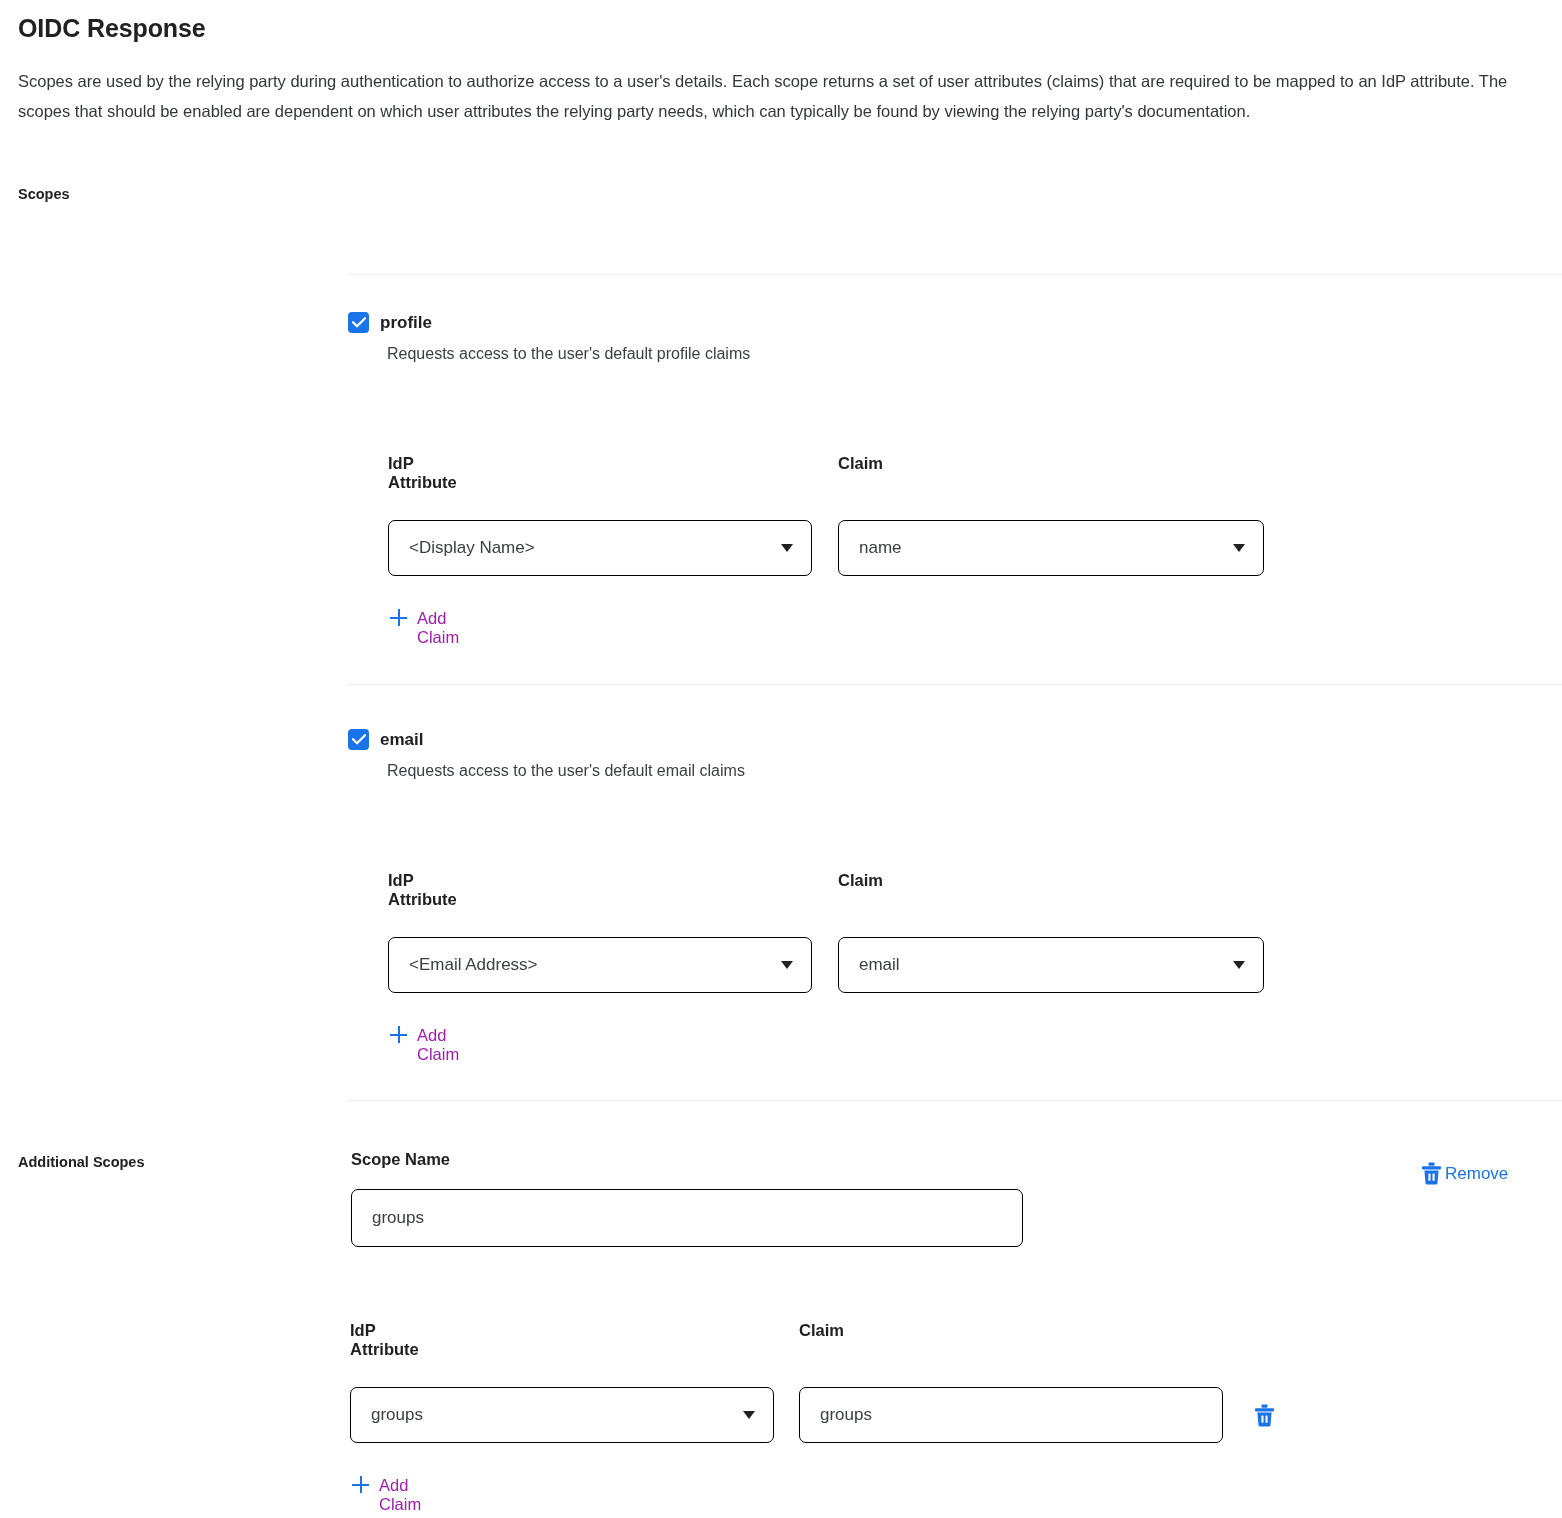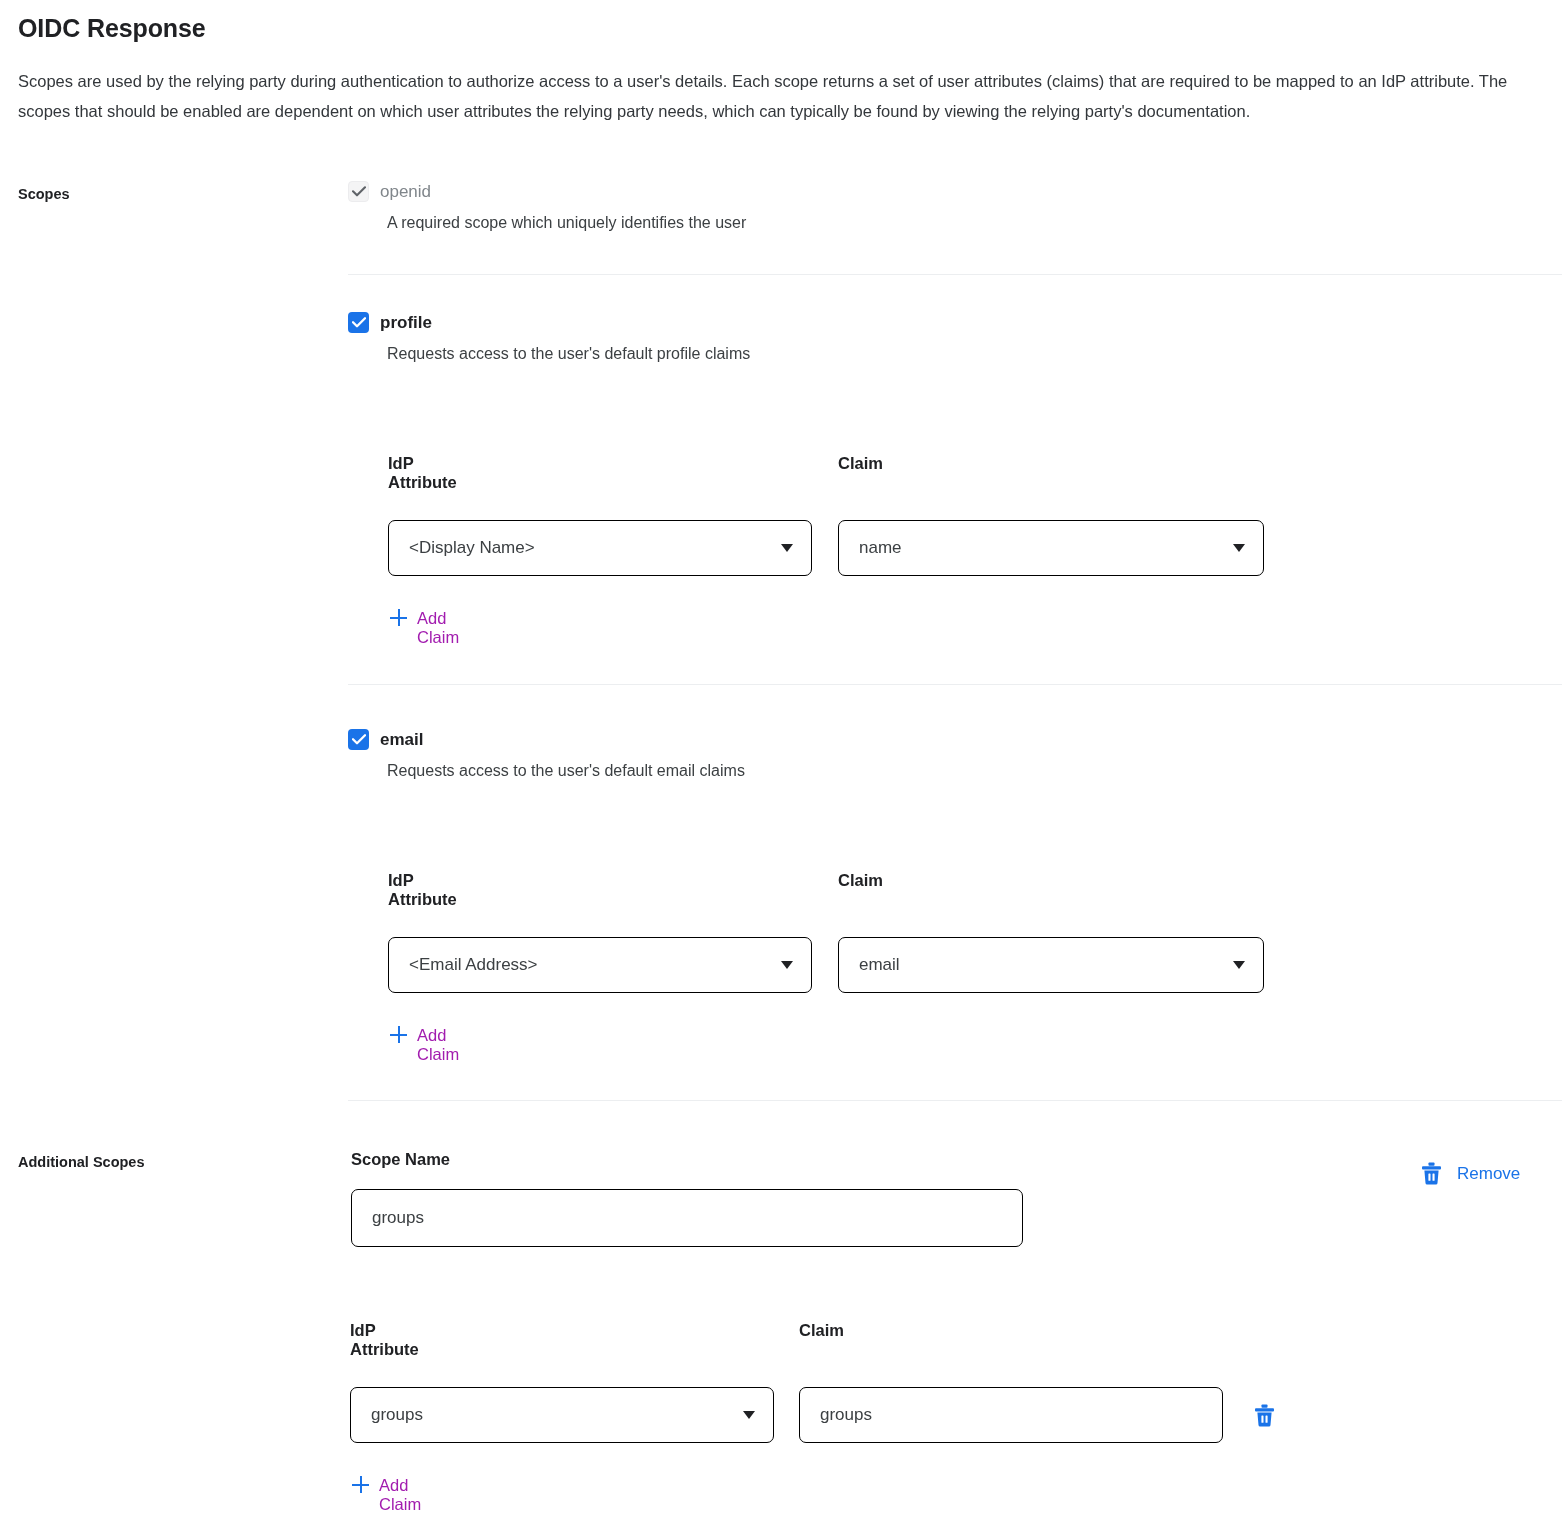--- a/index.html
+++ b/index.html
@@ -143,51 +143,40 @@
     background: #1a73e8;
   }
   .plus::before { left: 0; top: 7.5px; width: 17px; height: 2px; }
   .plus::after  { top: 0; left: 7.5px; height: 17px; width: 2px; }
 
   
   .remove-link {
     position: absolute;
     display: flex;
     align-items: center;
-    gap: 15px;
+    gap: 3px;
     color: #1a73e8;
     font-size: 17px;
     cursor: pointer;
     user-select: none;
   }
   .trash-btn { cursor: pointer; position: absolute; }
   .trash-btn svg, .remove-link svg { display: block; }
 </style>
 </head>
 <body>
 
 <div class="page">
 
   <div class="page-title">OIDC Response</div>
   <div class="page-desc">Scopes are used by the relying party during authentication to authorize access to a user's details. Each scope returns a set of user attributes (claims) that are required to be mapped to an IdP attribute. The scopes that should be enabled are dependent on which user attributes the relying party needs, which can typically be found by viewing the relying party's documentation.</div>
 
   <div class="gutter-label" id="lbl-scopes">Scopes</div>
   <div class="gutter-label" id="lbl-additional">Additional Scopes</div>
 
-  <div class="scope-block" style="top:181px;">
-    <div class="cb-row">
-      <span class="cbox disabled">
-        <svg width="14" height="11" viewBox="0 0 14 11" aria-hidden="true">
-          <path d="M1 5.3 L5 9.3 L13 1.3" fill="none" stroke="#5f6368" stroke-width="2.1" stroke-linecap="round" stroke-linejoin="round"></path>
-        </svg>
-      </span>
-      <span class="scope-name muted">openid</span>
-    </div>
-    <div class="scope-desc">A required scope which uniquely identifies the user</div>
-  </div>
 
   <div class="divider" style="top:274px;"></div>
 
   <div class="scope-block" style="top:312px;">
     <div class="cb-row">
       <span class="cbox checked">
         <svg width="14" height="11" viewBox="0 0 14 11" aria-hidden="true">
           <path d="M1 5.3 L5 9.3 L13 1.3" fill="none" stroke="#ffffff" stroke-width="2.3" stroke-linecap="round" stroke-linejoin="round"></path>
         </svg>
       </span>

